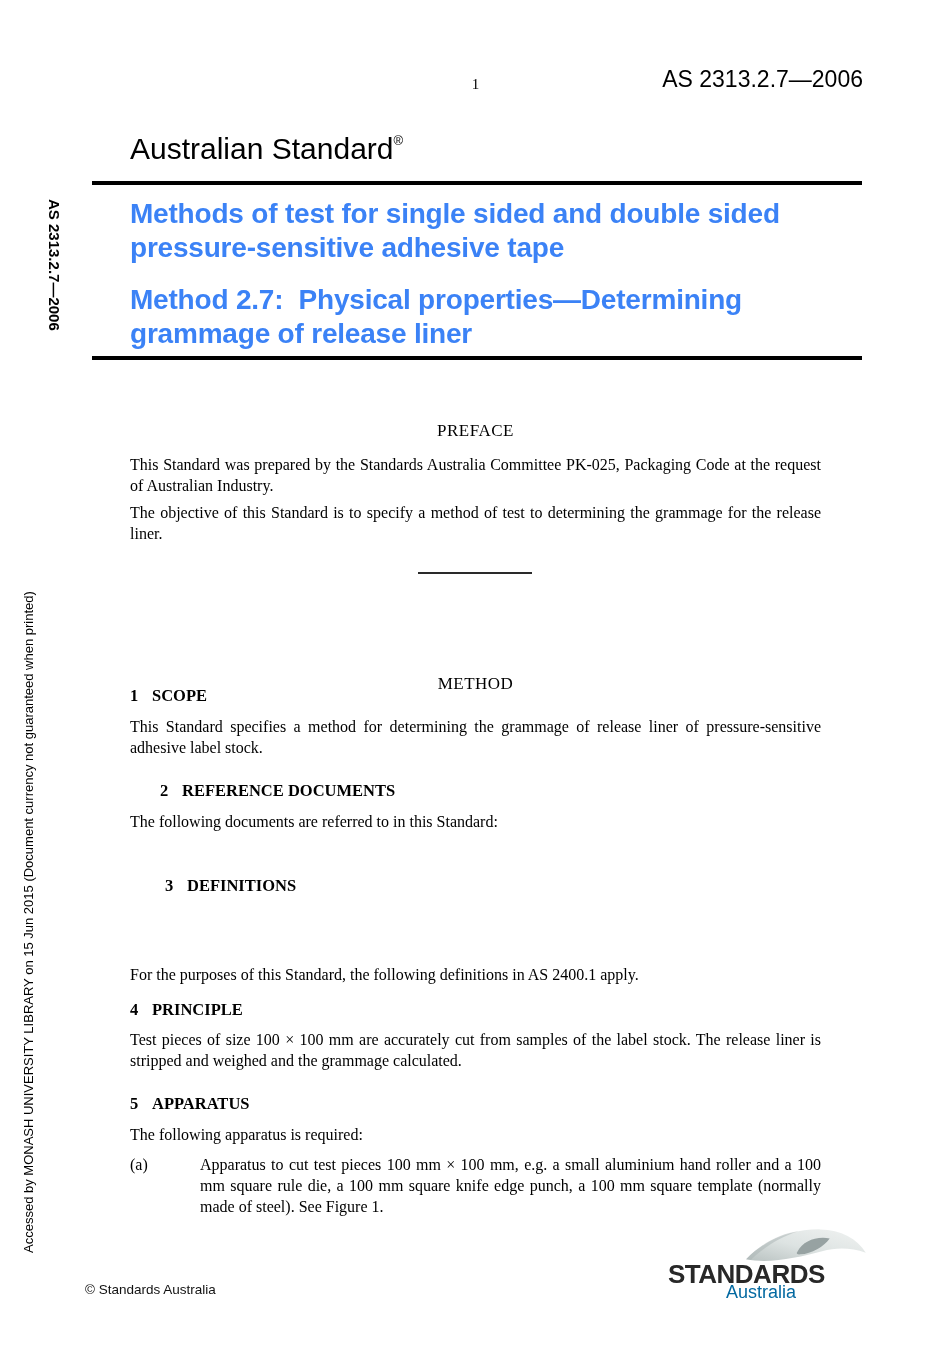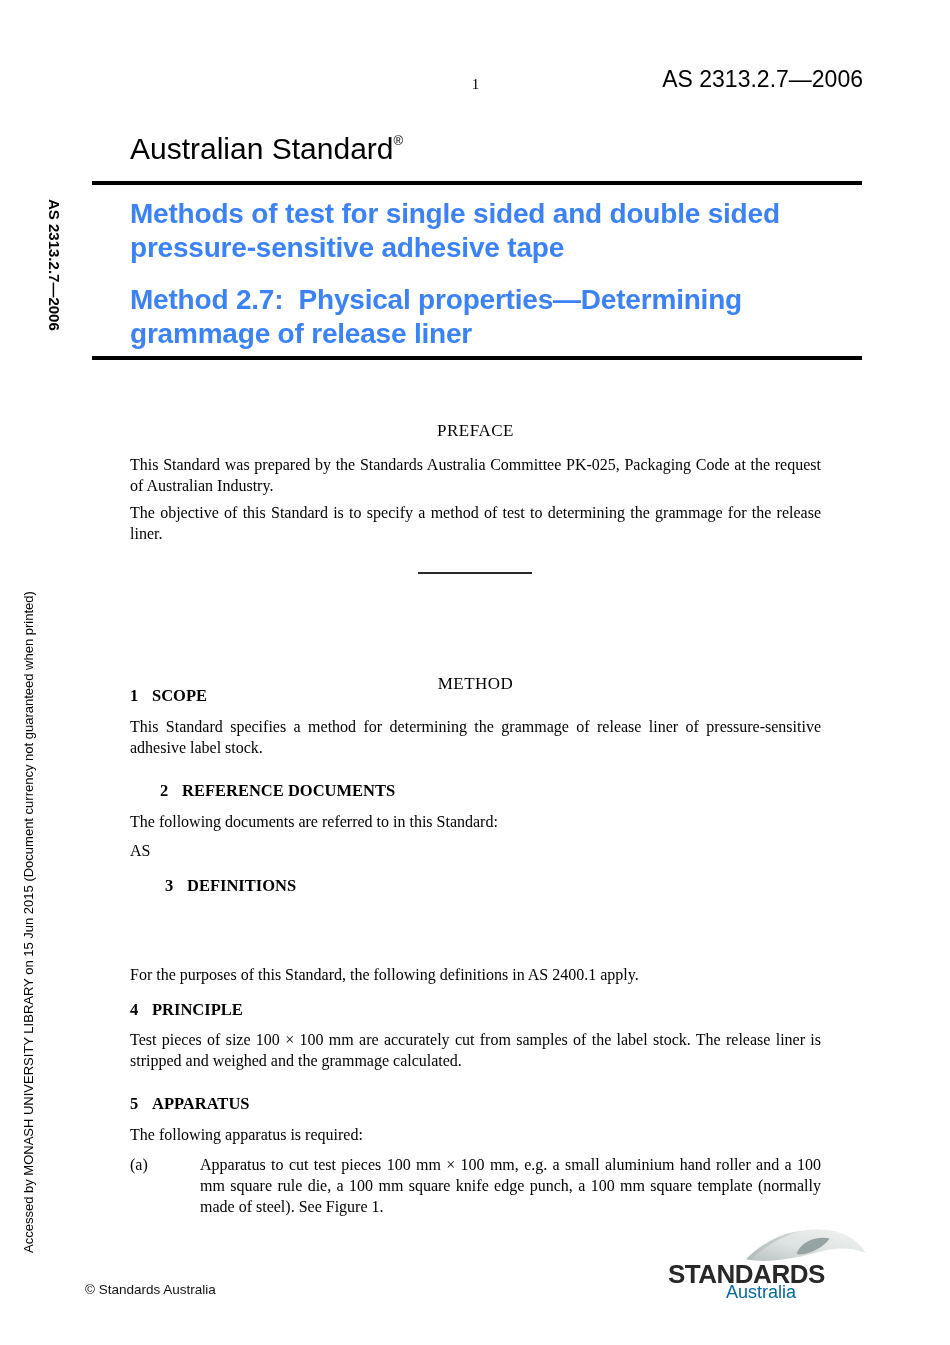--- a/index.html
+++ b/index.html
@@ -122,21 +122,20 @@
 <div class="mid-divider"></div>
 
 <div class="center-head method-head">METHOD</div>
 
 <div class="sec-head s1-head"><span class="sec-num">1</span><span>SCOPE</span></div>
 <p class="body-text s1-body">This Standard specifies a method for determining the grammage of release liner of pressure-sensitive adhesive label stock.</p>
 
 <div class="sec-head s2-head"><span class="sec-num">2</span><span>REFERENCE DOCUMENTS</span></div>
 <p class="body-text s2-body">The following documents are referred to in this Standard:</p>
 <div class="ref-list">
-  <div class="ref-row"><span class="ref-code">AS</span><span></span></div>
 </div>
 
 <div class="sec-head s3-head"><span class="sec-num">3</span><span>DEFINITIONS</span></div>
 <p class="body-text s3-body">For the purposes of this Standard, the following definitions in AS 2400.1 apply.</p>
 
 <div class="sec-head s4-head"><span class="sec-num">4</span><span>PRINCIPLE</span></div>
 <p class="body-text s4-body">Test pieces of size 100 × 100 mm are accurately cut from samples of the label stock. The release liner is stripped and weighed and the grammage calculated.</p>
 
 <div class="sec-head s5-head"><span class="sec-num">5</span><span>APPARATUS</span></div>
 <p class="body-text s5-body">The following apparatus is required:</p>

